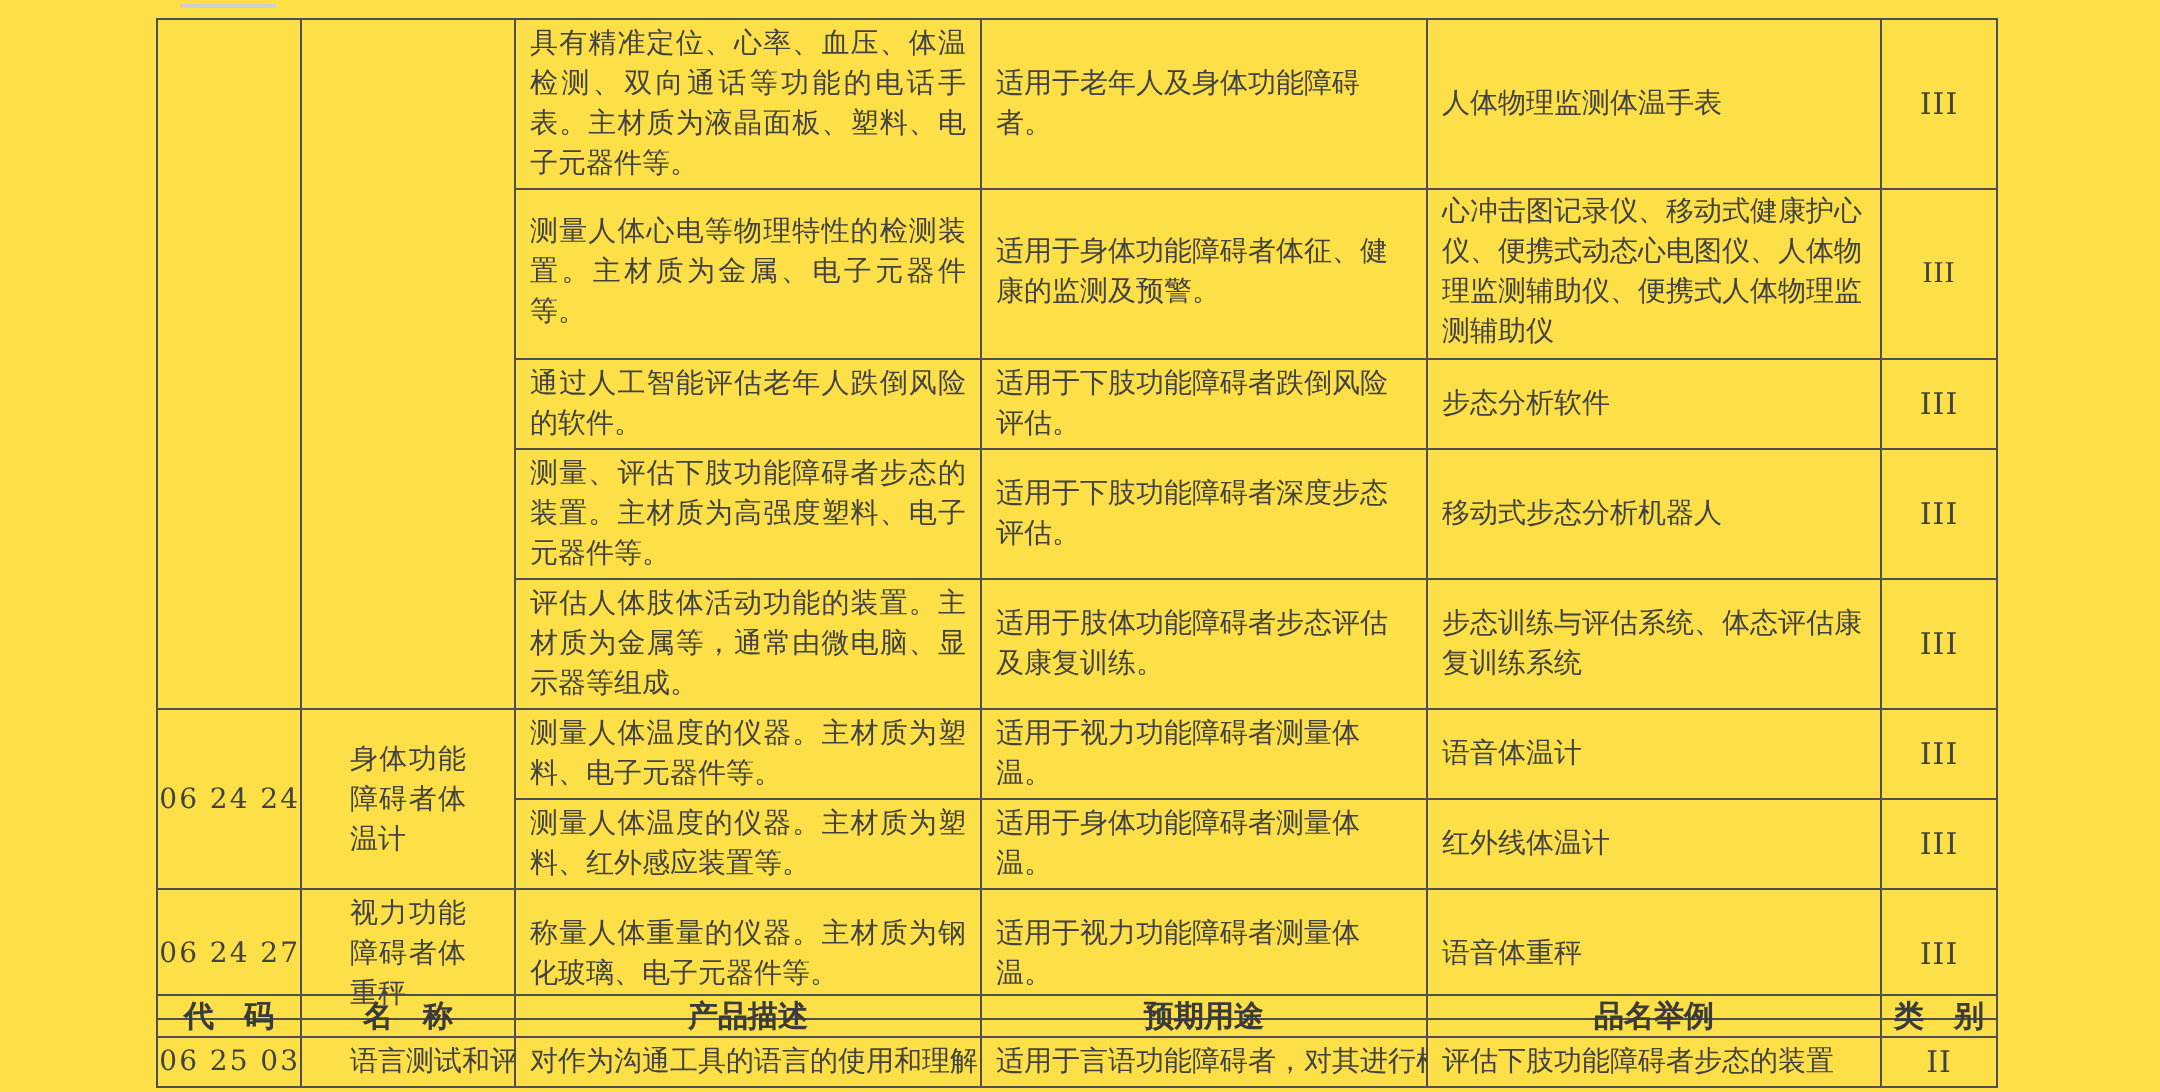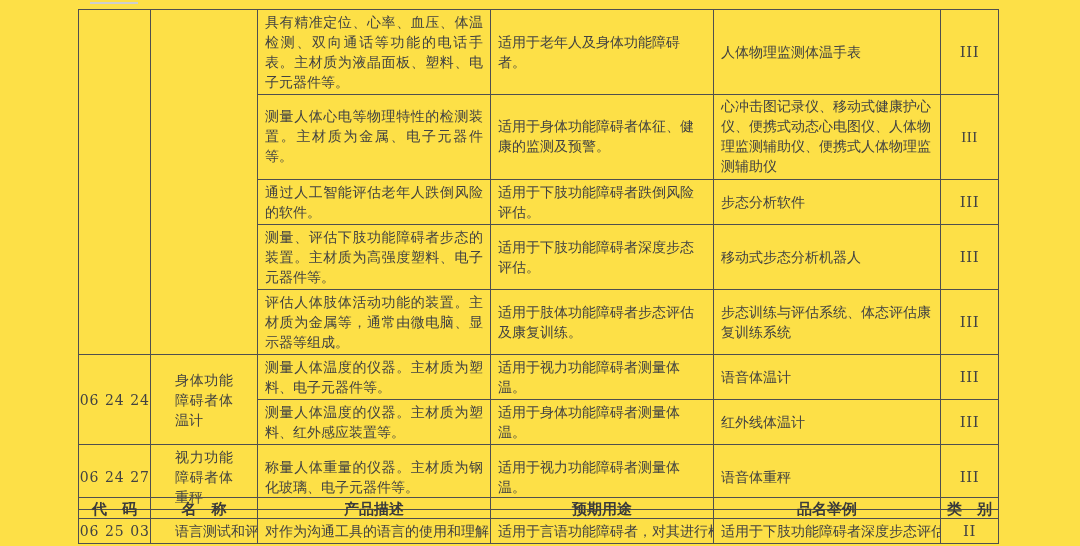--- a/index.html
+++ b/index.html
@@ -137,19 +137,19 @@
         <th>品名举例</th>
         <th>类　别</th>
       </tr>
     </thead>
     <tbody>
       <tr>
         <td class="code">06 25 03</td>
         <td class="name">语言测试和评</td>
         <td class="desc">对作为沟通工具的语言的使用和理解</td>
         <td class="use">适用于言语功能障碍者，对其进行检</td>
-        <td class="ex">适用于下肢功能障碍者深度步态评估</td>
+        <td class="ex">评估下肢功能障碍者步态的装置</td>
         <td class="cat">II</td>
       </tr>
     </tbody>
   </table>
 
 </div>
 
 </body></html>

